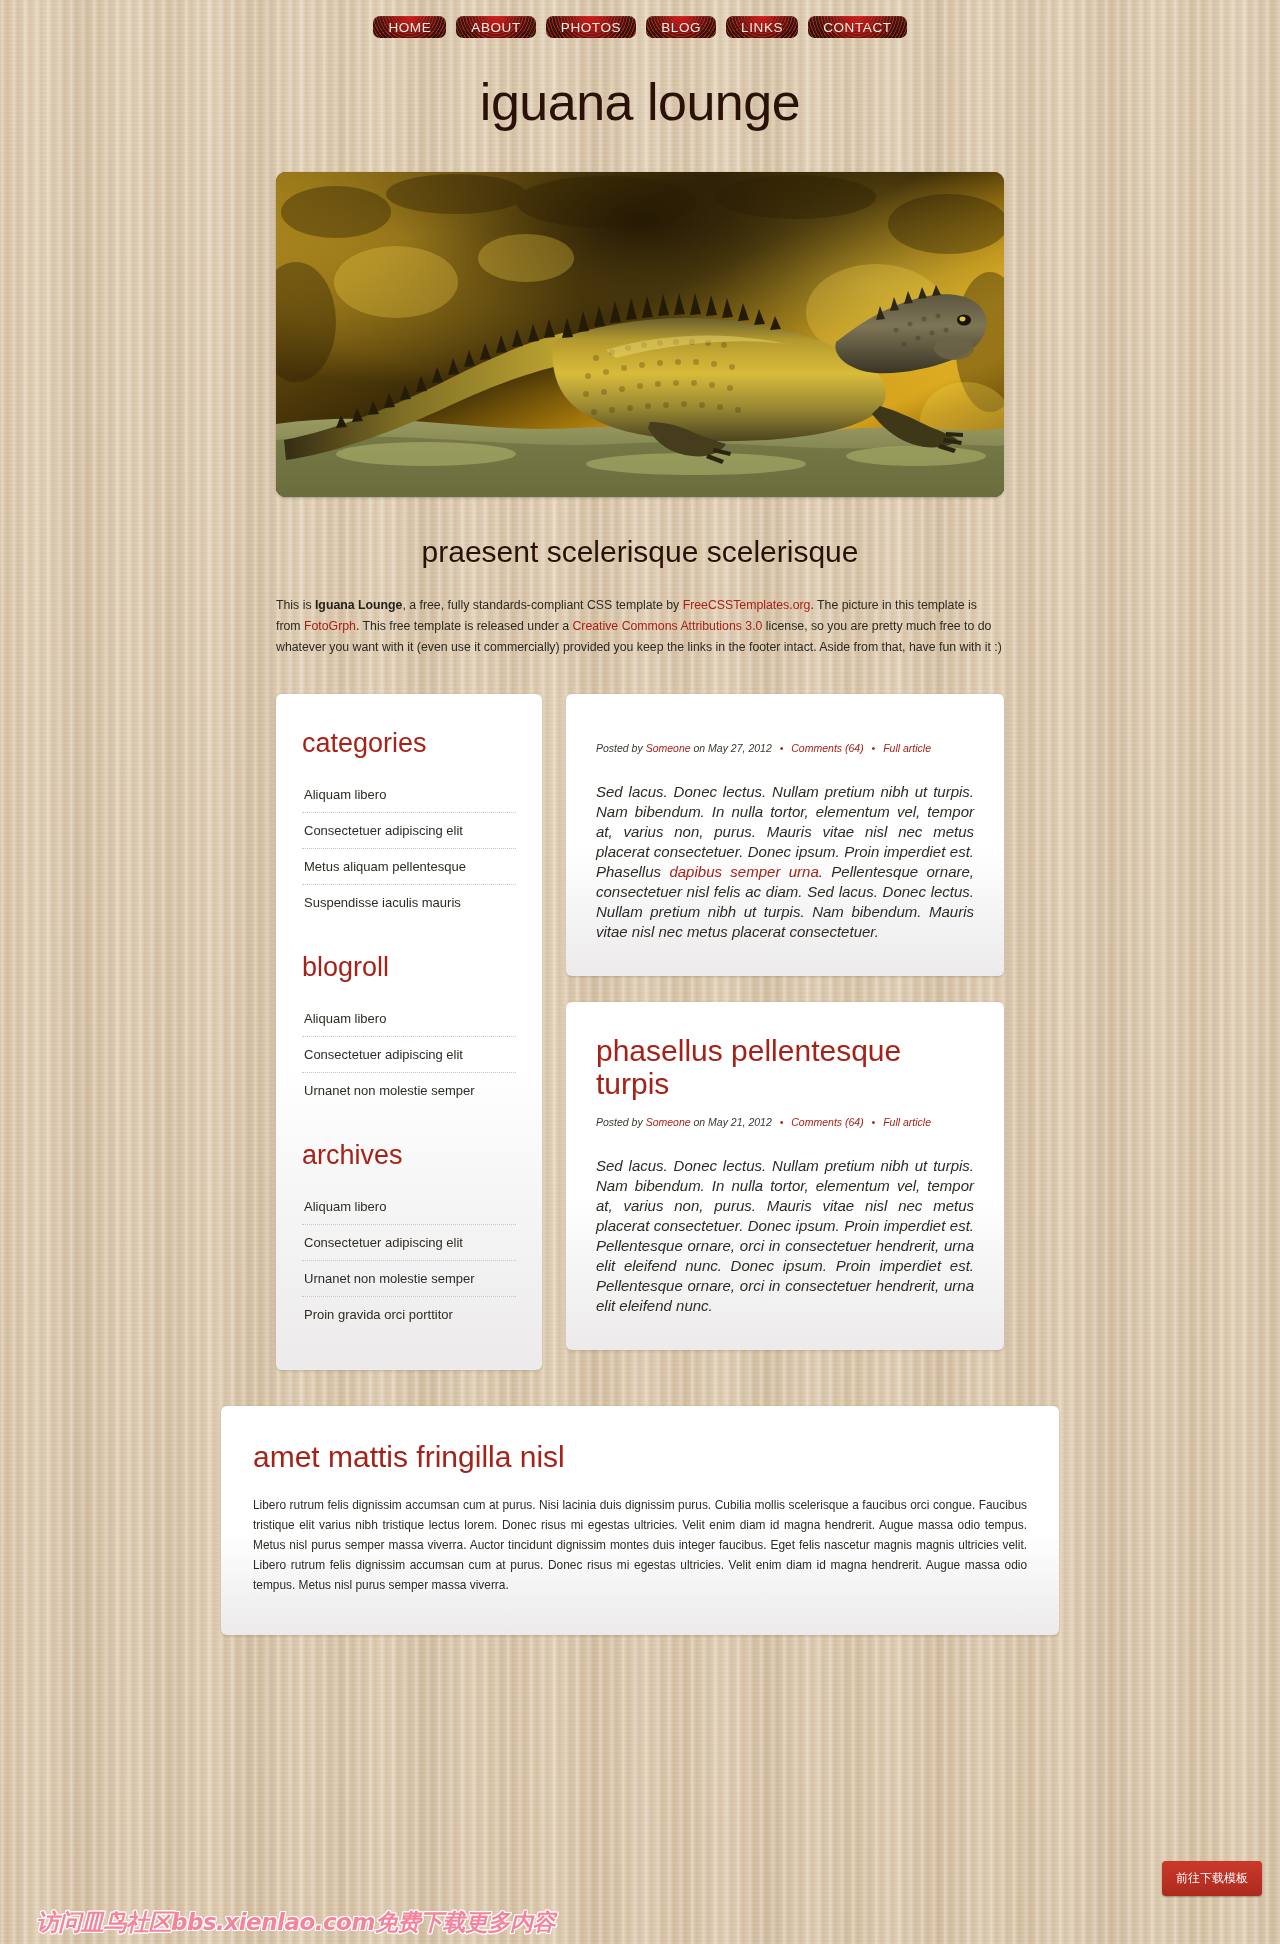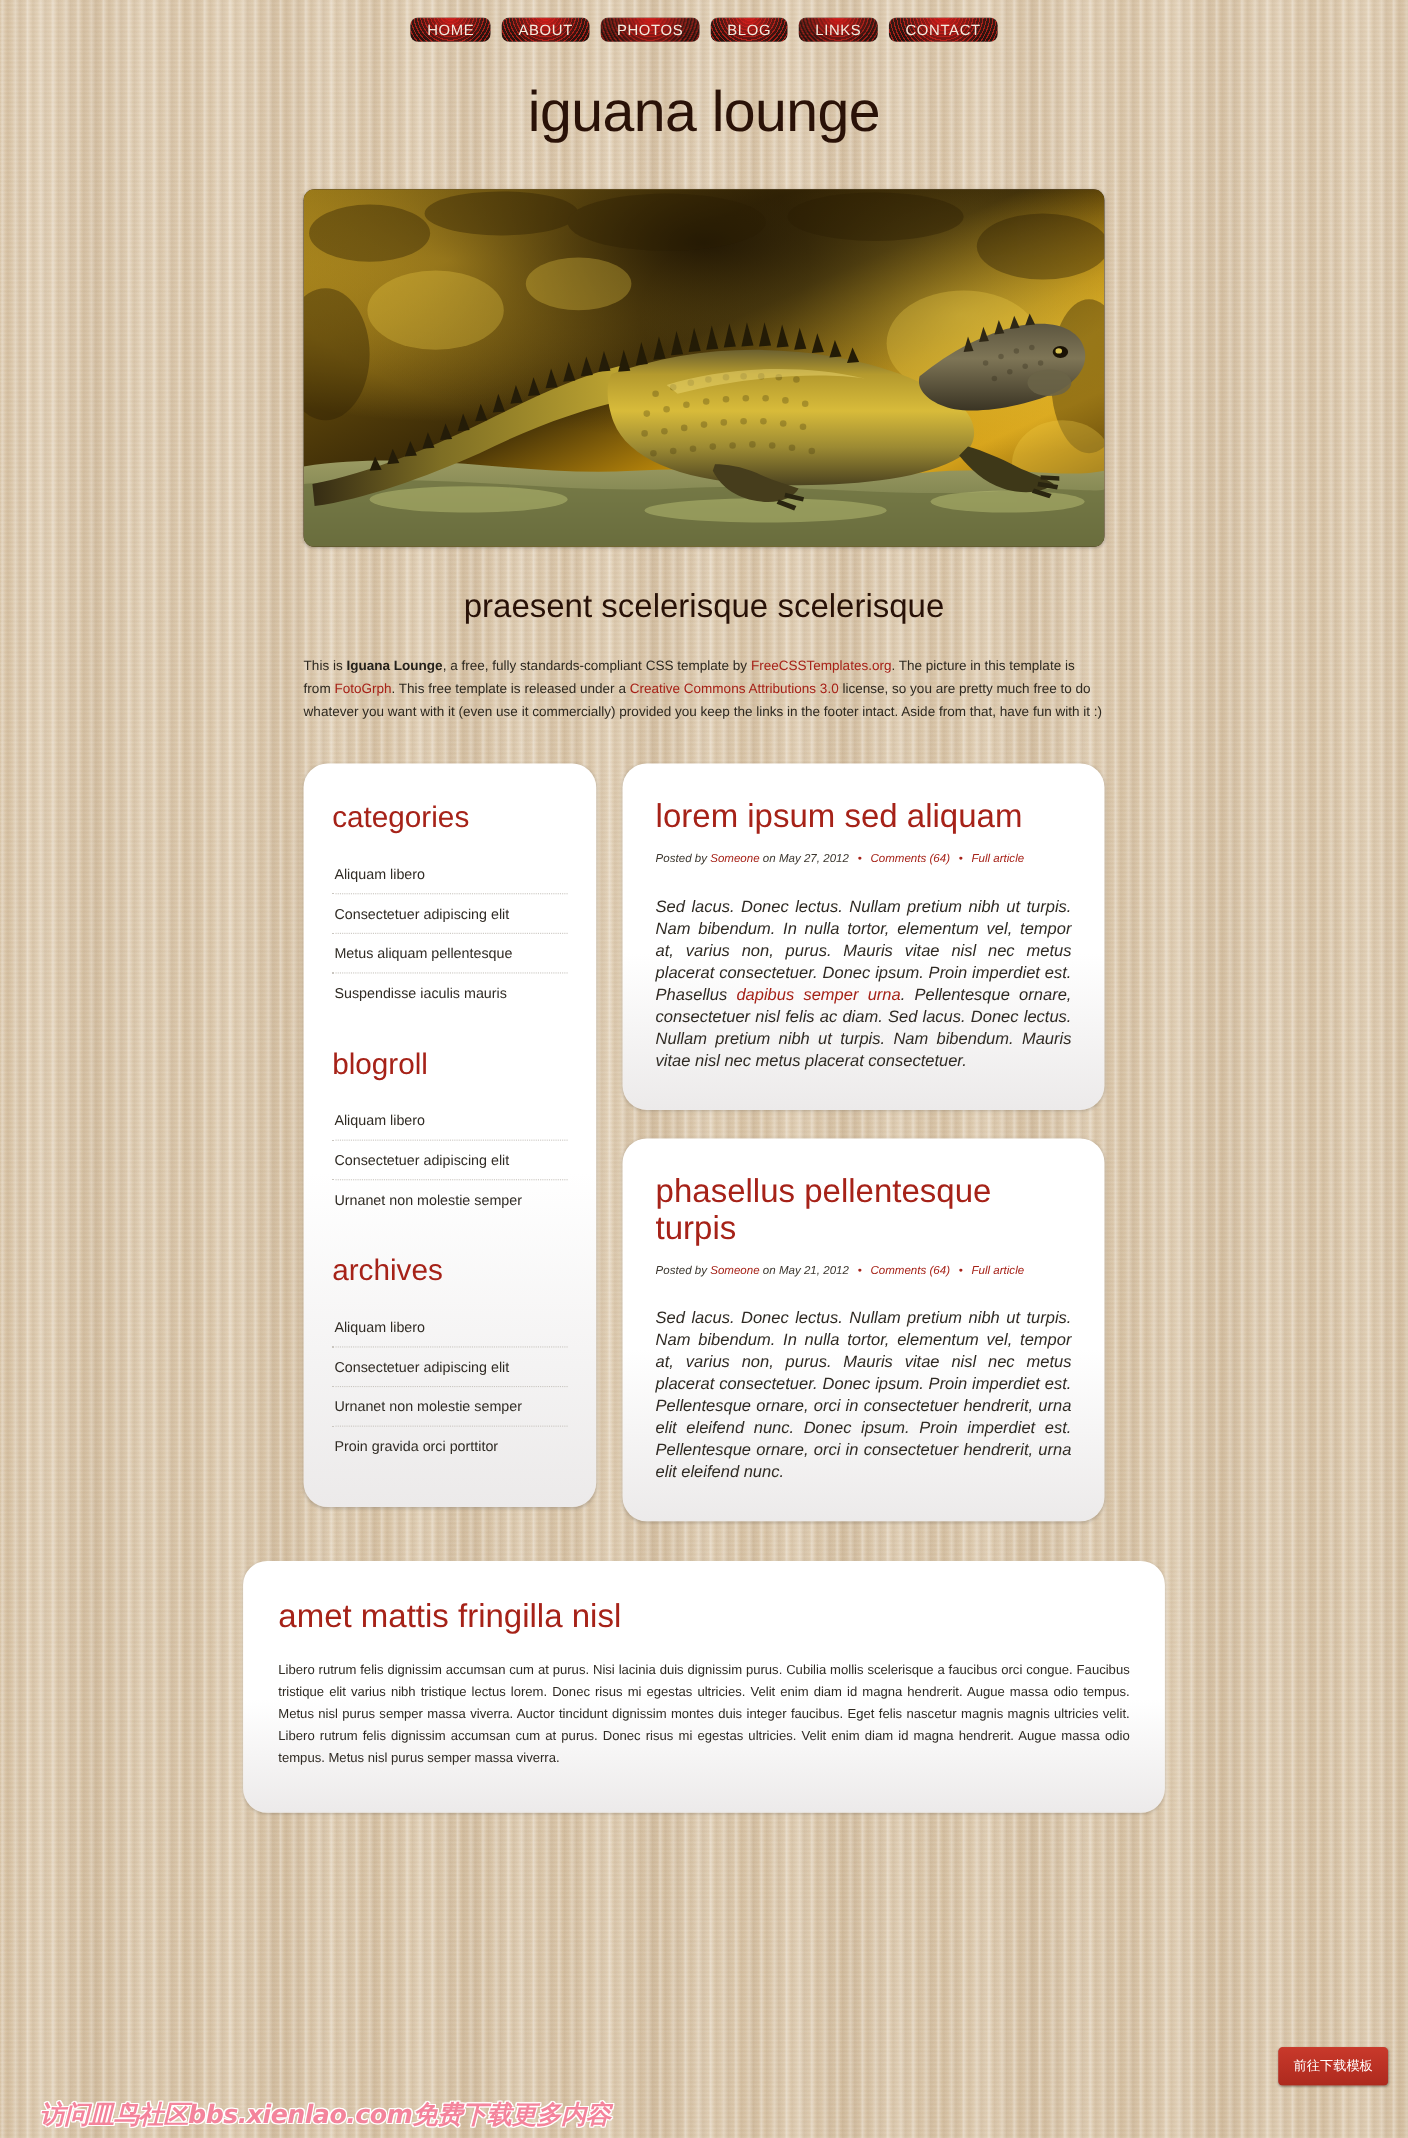--- a/index.html
+++ b/index.html
@@ -128,21 +128,21 @@
   .columns {
     width: 728px;
     margin: 36px auto 0 auto;
     display: flex;
     gap: 24px;
     align-items: flex-start;
   }
 
   .card {
     background: linear-gradient(#ffffff 55%, #eceaea 100%);
-    border-radius: 22px;
+    border-radius: 6px;
     box-shadow: 0 1px 3px rgba(0,0,0,0.16);
   }
 
   .sidebar { width: 266px; flex: none; padding: 34px 26px 38px 26px; }
   .content { flex: 1; }
 
   .side-head {
     font-size: 27px;
     font-weight: 400;
     color: #a62218;
@@ -487,21 +487,20 @@
         <li>Aliquam libero</li>
         <li>Consectetuer adipiscing elit</li>
         <li>Urnanet non molestie semper</li>
         <li>Proin gravida orci porttitor</li>
       </ul>
     </aside>
 
     <main class="content">
 
       <article class="post card">
-        <h3 class="post-title">lorem ipsum sed aliquam</h3>
         <div class="post-meta">
           <span>Posted by</span>
           <a href="#">Someone</a>
           <span>on</span>
           <span>May 27, 2012</span>
           <span class="sep">•</span>
           <a href="#">Comments (64)</a>
           <span class="sep">•</span>
           <a href="#">Full article</a>
         </div>

